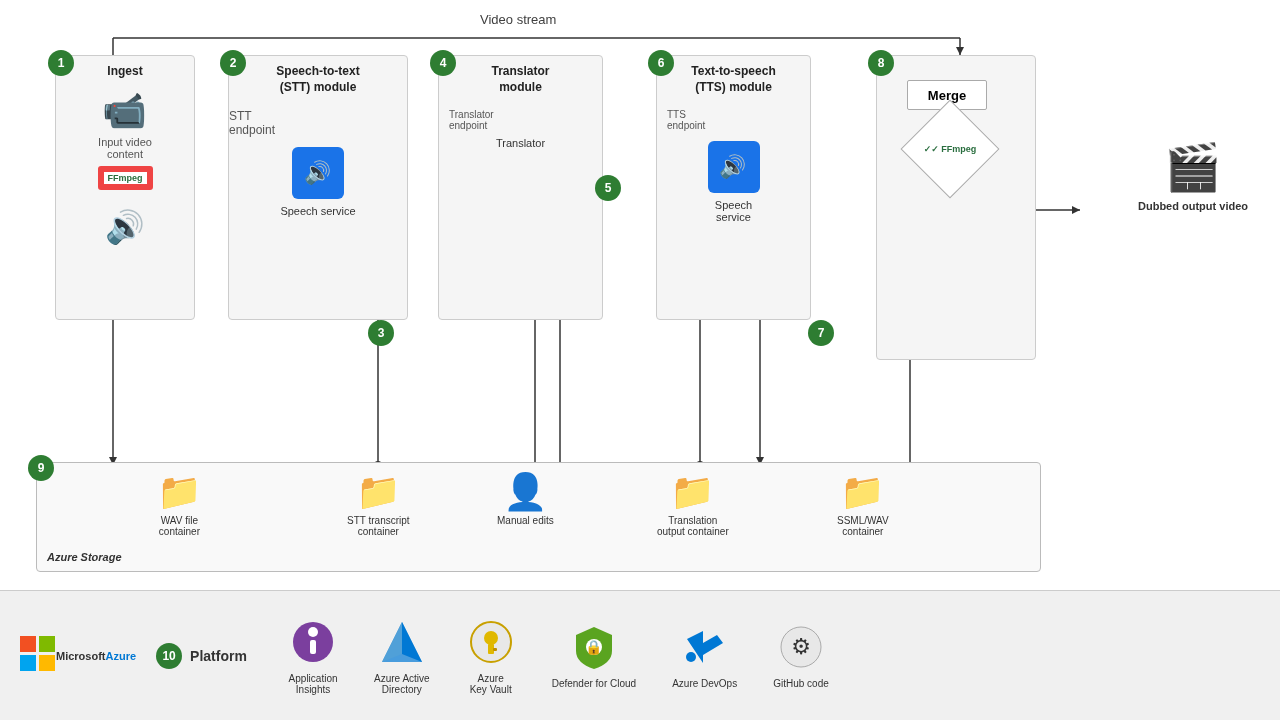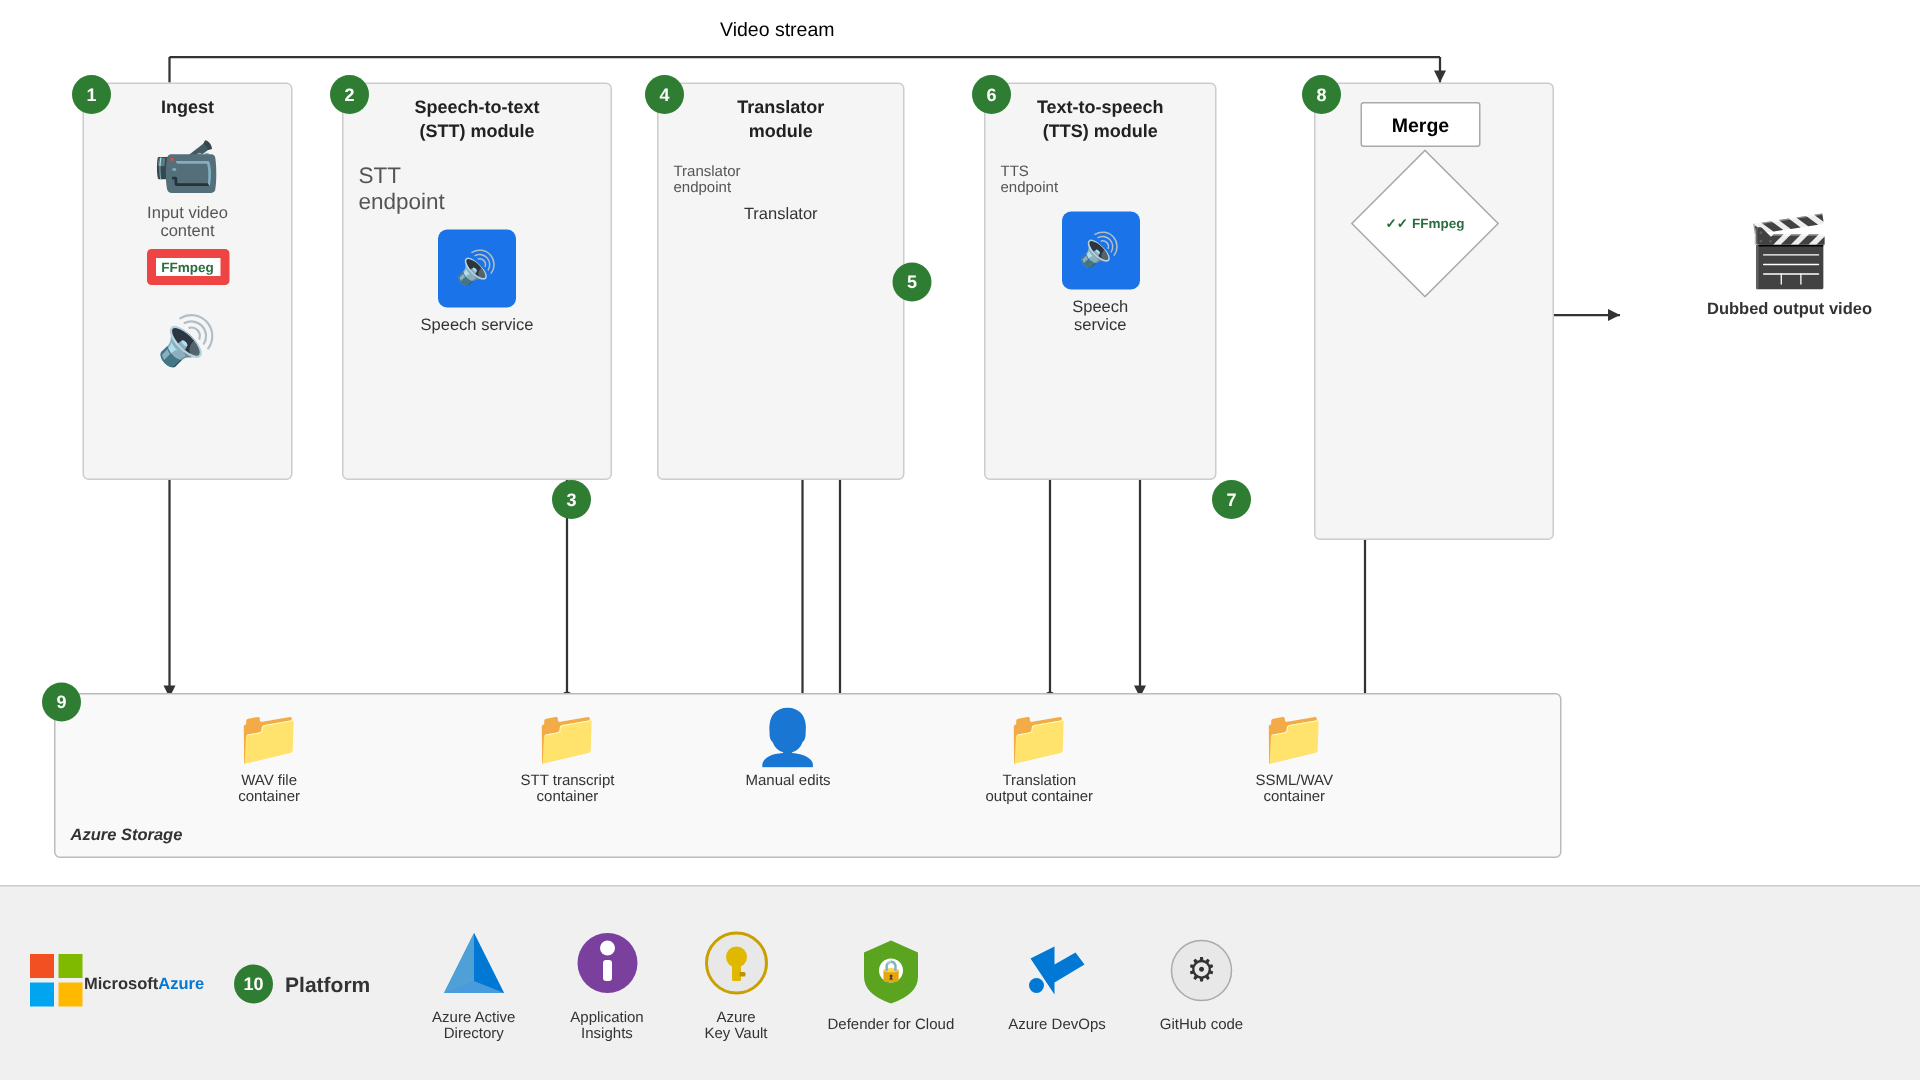--- a/index.html
+++ b/index.html
@@ -18,21 +18,21 @@
       position: relative;
       padding: 10px;
     }
 
     
     .video-stream-label {
       position: absolute;
       top: 12px;
       left: 480px;
       font-size: 13px;
-      color: #000000;
+      color: #404040;
     }
 
     
     .step-circle {
       width: 26px;
       height: 26px;
       border-radius: 50%;
       background: #2e7d32;
       color: white;
       font-size: 12px;
@@ -269,21 +269,21 @@
     <div class="module-title" style="margin-top:8px;">Ingest</div>
     <div style="text-align:center; margin-top:10px; font-size:36px;">📹</div>
     <div style="text-align:center; font-size:11px; color:#555; margin-top:4px;">Input video<br>content</div>
     <div style="text-align:center; margin-top:6px;"><span class="ffmpeg-badge">FFmpeg</span></div>
     <div style="text-align:center; margin-top:18px; font-size:32px;">🔊</div>
   </div>
 
   <div class="step-circle" style="top:50px; left:220px;">2</div>
   <div class="module-box" style="top:55px; left:228px; width:180px; height:265px;">
     <div class="module-title" style="margin-top:8px;">Speech-to-text<br>(STT) module</div>
-    <div style="font-size:15px; color:#555; margin-top:14px; margin-left:10px;">STT<br>endpoint</div>
+    <div style="font-size:12px; color:#555; margin-top:14px; ">STT<br>endpoint</div>
     <div style="text-align:center; margin-top:10px;">
       <div class="speech-icon-box">
         <span style="font-size:22px; color:white;">🔊</span>
       </div>
     </div>
     <div style="text-align:center; font-size:11px; color:#333; margin-top:6px;">Speech
 service</div>
   </div>
 
   <div class="step-circle" style="top:320px; left:368px;">3</div>
@@ -307,21 +307,21 @@
       </div>
     </div>
     <div style="text-align:center; font-size:11px; color:#333; margin-top:6px;">Speech<br>service</div>
   </div>
 
   <div class="step-circle" style="top:320px; left:808px;">7</div>
 
   <div class="step-circle" style="top:50px; left:868px;">8</div>
   <div class="module-box" style="top:55px; left:876px; width:160px; height:305px;">
 
-    <div class="merge-box" style="position:relative; left:30px; top:12px; width:80px; height:30px;">
+    <div class="merge-box" style="position:relative; left:30px; top:24px; width:80px; height:30px;">
       <span>Merge</span>
     </div>
 
     <div style="position:relative; left:38px; top:28px; width:70px; height:70px;">
       <div class="diamond">
         <div class="diamond-inner">
           <span style="font-size:9px; font-weight:bold; color:#2a6e3f;">✓✓ FFmpeg</span>
         </div>
       </div>
     </div>
@@ -376,37 +376,37 @@
       <div style="font-size:11px; color:#0078d4; font-weight:bold;">Azure</div>
     </div>
 
     <div class="step-circle" style="position:relative; margin-right:8px; top:auto; left:auto;">10</div>
 
     <div style="font-size:14px; font-weight:bold; color:#333; margin-right:20px; min-width:60px;">Platform</div>
 
     <div class="platform-item">
       <div class="platform-icon">
         <svg width="48" height="48" viewBox="0 0 48 48">
+          <circle cx="24" cy="24" r="20" fill="#7b3f9e"></circle>
+          <circle cx="24" cy="14" r="5" fill="white"></circle>
+          <rect x="21" y="22" width="6" height="14" rx="2" fill="white"></rect>
+        </svg>
+      </div>
+      <div style="font-size:10px; text-align:center;">Application<br>Insights</div>
+    </div>
+
+    <div class="platform-item">
+      <div class="platform-icon">
+        <svg width="48" height="48" viewBox="0 0 48 48">
           <polygon points="24,4 44,44 4,44" fill="#0078d4" opacity="0.7"></polygon>
           <polygon points="24,4 44,44 24,36" fill="#0078d4"></polygon>
           <polygon points="24,4 4,44 24,36" fill="#50a0d8"></polygon>
         </svg>
       </div>
       <div style="font-size:10px; text-align:center;">Azure Active<br>Directory</div>
-    </div>
-
-    <div class="platform-item">
-      <div class="platform-icon">
-        <svg width="48" height="48" viewBox="0 0 48 48">
-          <circle cx="24" cy="24" r="20" fill="#7b3f9e"></circle>
-          <circle cx="24" cy="14" r="5" fill="white"></circle>
-          <rect x="21" y="22" width="6" height="14" rx="2" fill="white"></rect>
-        </svg>
-      </div>
-      <div style="font-size:10px; text-align:center;">Application<br>Insights</div>
     </div>
 
     <div class="platform-item">
       <div class="platform-icon">
         <svg width="48" height="48" viewBox="0 0 48 48">
           <circle cx="24" cy="24" r="20" fill="#e8e8e8" stroke="#c8a000" stroke-width="2"></circle>
           <circle cx="24" cy="20" r="7" fill="#e0b800"></circle>
           <rect x="21" y="26" width="6" height="10" rx="1" fill="#e0b800"></rect>
           <rect x="26" y="30" width="4" height="3" rx="1" fill="#c09000"></rect>
         </svg>

